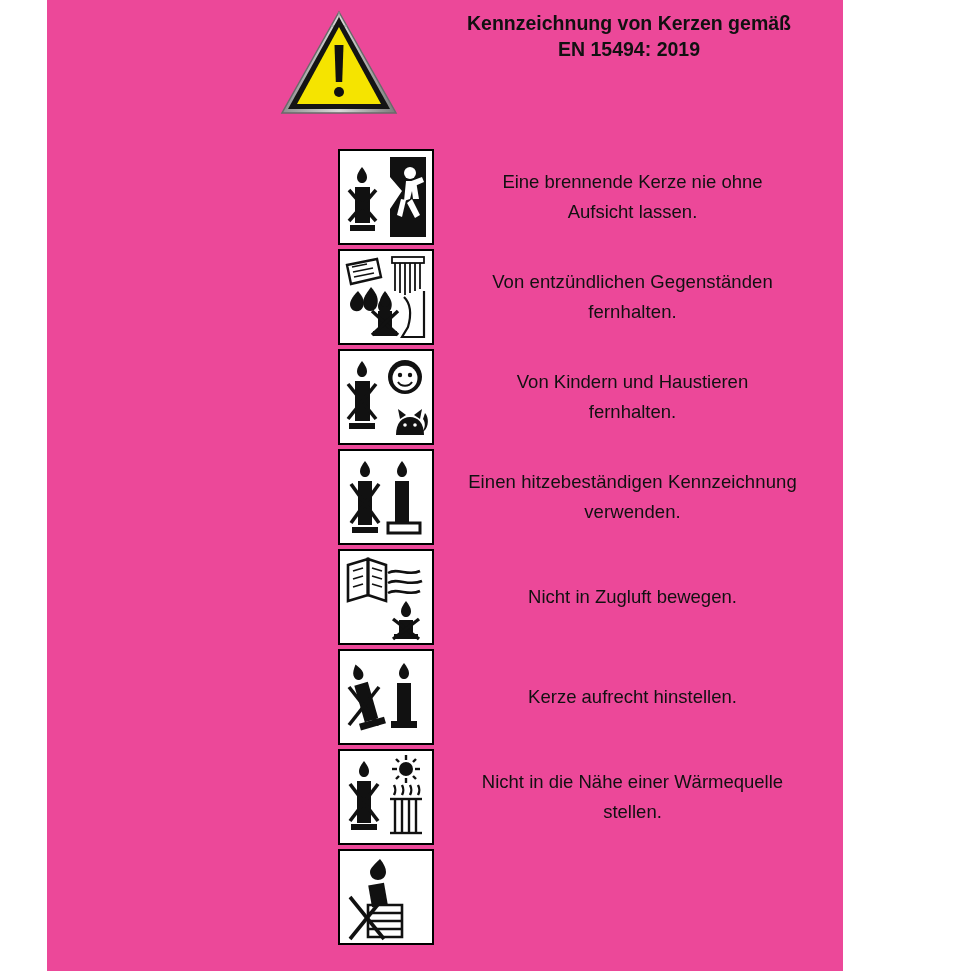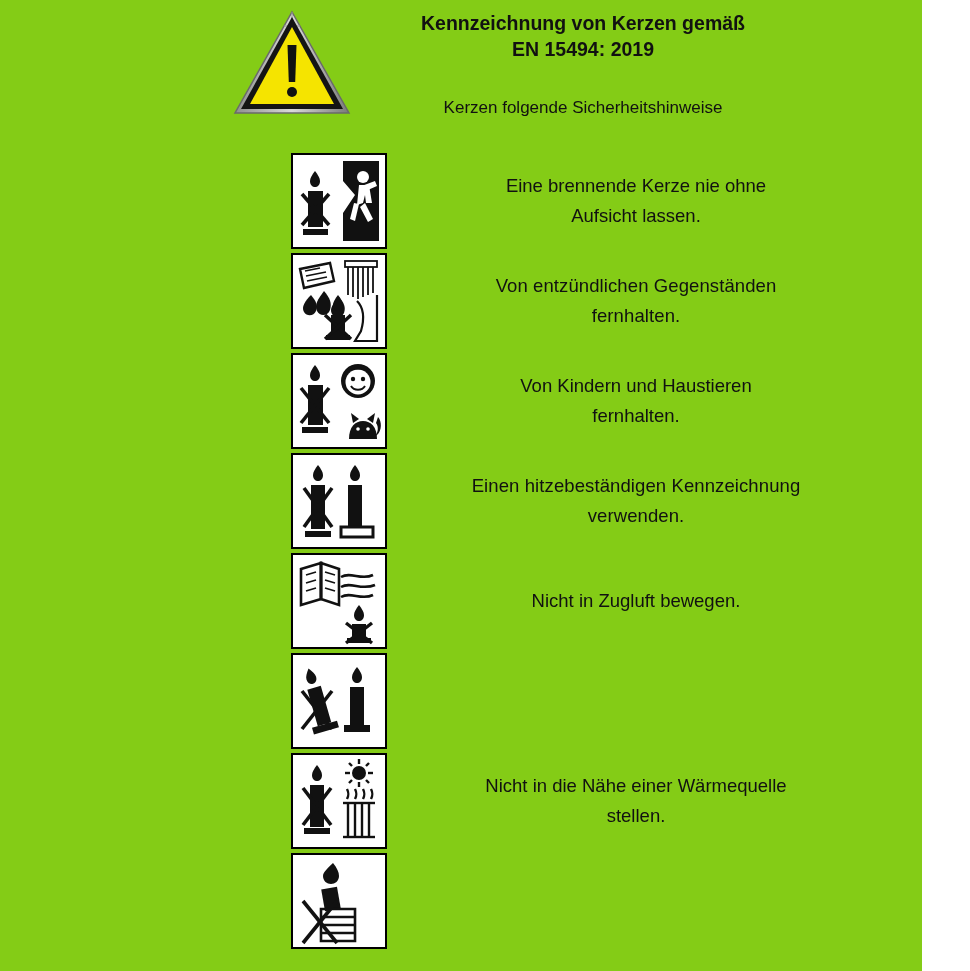--- a/index.html
+++ b/index.html
@@ -10,24 +10,25 @@
   body {
     width: 970px;
     height: 971px;
     font-family: "Liberation Sans", sans-serif;
     color: #111111;
     overflow: hidden;
     position: relative;
   }
 
   .sheet {
-    width: 922px;
+    width: 796px;
     height: 971px;
     position: relative;
-    background: #84cc16;
+    background: #ec4899;
+    margin-left: 47px;
   }
 
   
   .header {
     display: flex;
     align-items: flex-start;
     padding: 6px 0 0 0;
   }
   .header-warning {
     width: 128px;
@@ -135,21 +136,20 @@
       </div>
     </div>
 
     <div class="header-text">
       <div class="header-title">
         <span>Kennzeichnung von Kerzen gemäß</span><br>
         <span>EN 15494: 2019</span>
       </div>
       <div class="header-sub">
         <br>
-        <span>Kerzen folgende Sicherheitshinweise</span>
       </div>
     </div>
   </div>
 
   <div class="rows">
 
     <div class="row row-1">
       <div class="pictogram">
         <svg width="92" height="92" viewBox="0 0 92 92" aria-hidden="true">
           <rect x="0" y="0" width="92" height="92" fill="#ffffff"></rect>
@@ -357,20 +357,23 @@
             <line x1="9" y1="36" x2="39" y2="74"></line>
             <line x1="39" y1="36" x2="9" y2="74"></line>
           </g>
 
           <g fill="#111">
             <path d="M64 12 C67 16 69 19 69 22 C69 26 66.5 28 64 28 C61.5 28 59 26 59 22 C59 19 61 16 64 12 Z"></path>
             <rect x="57" y="32" width="14" height="38"></rect>
             <rect x="51" y="70" width="26" height="7"></rect>
           </g>
         </svg>
+      </div>
+      <div class="row-text">
+        <span>Kerze aufrecht hinstellen.</span>
       </div>
     </div>
 
     <div class="row row-7">
       <div class="pictogram">
         <svg width="92" height="92" viewBox="0 0 92 92" aria-hidden="true">
           <rect x="0" y="0" width="92" height="92" fill="#ffffff"></rect>
 
           <g fill="#111">
             <path d="M24 10 C27 14 29 17 29 20 C29 24 26.5 26 24 26 C21.5 26 19 24 19 20 C19 17 21 14 24 10 Z"></path>

